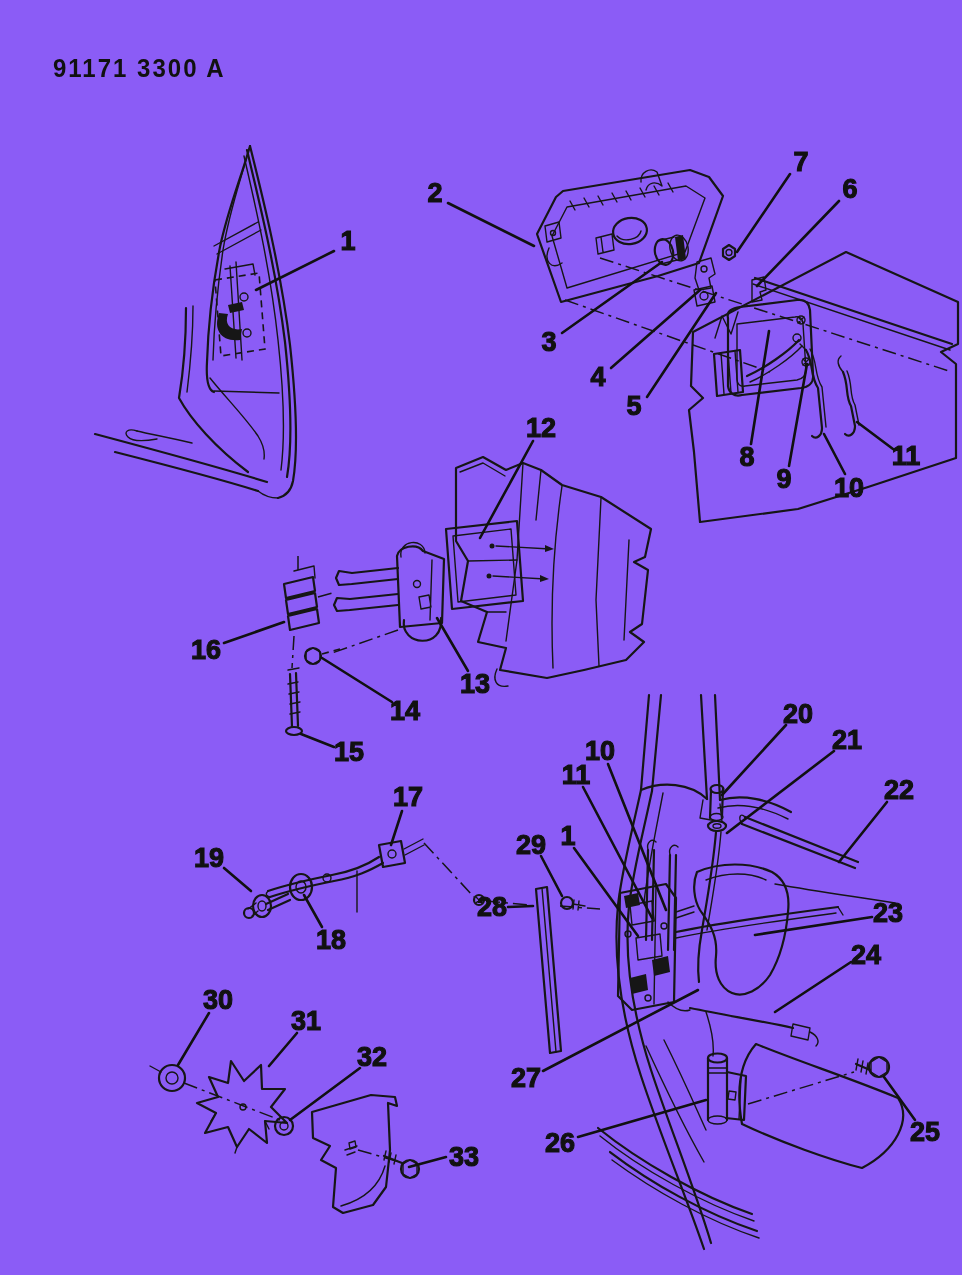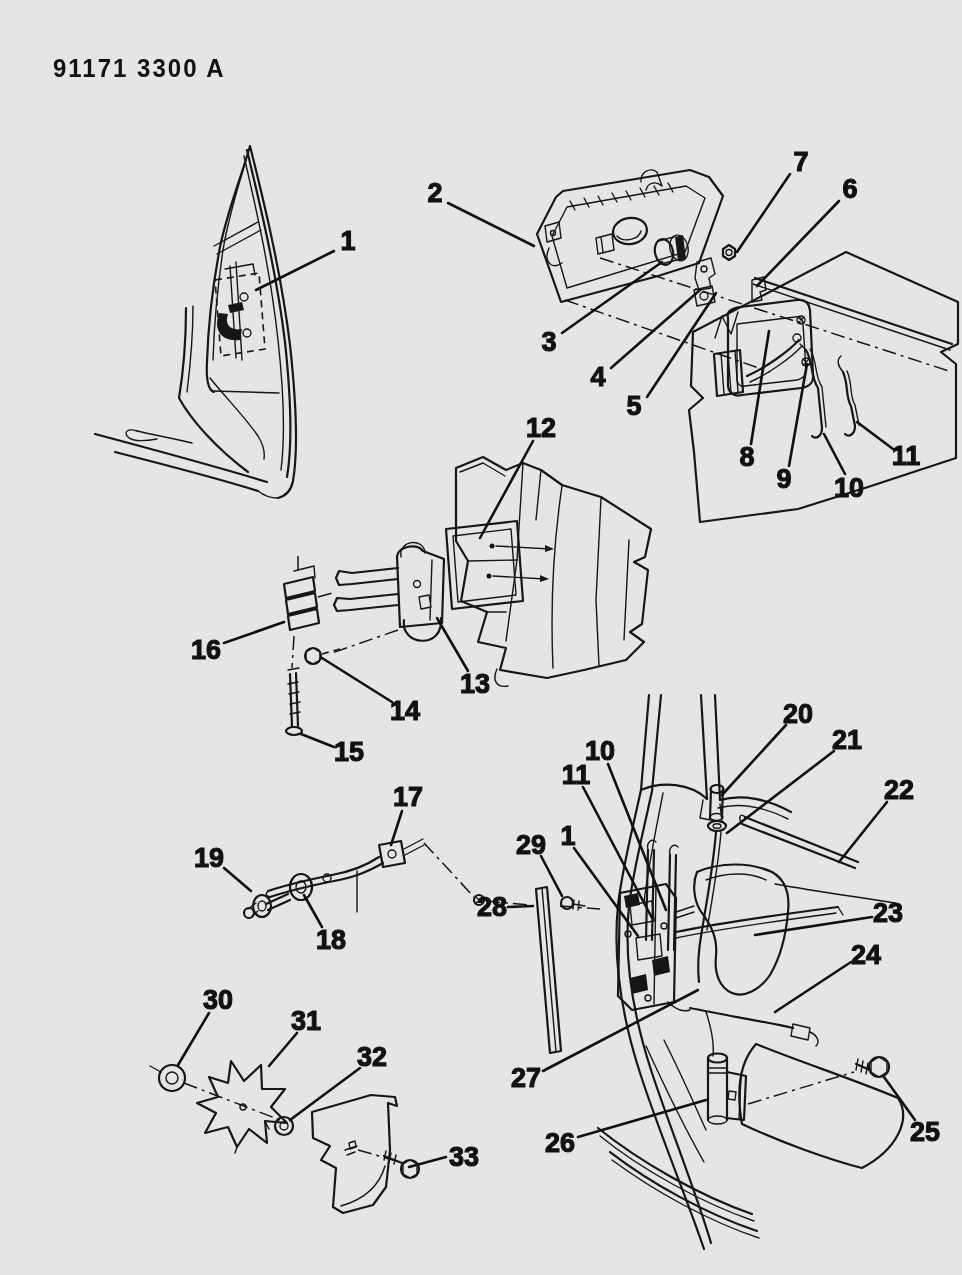--- a/index.html
+++ b/index.html
@@ -1,19 +1,19 @@
 <!DOCTYPE html>
 <html><head>
 <meta charset="utf-8">
 <style>
   html,body{margin:0;padding:0;background:#ffffff;}
   .page{
     position:relative;
     width:962px;height:1275px;
-    background:#e5e5e5;
+    background:#8b5cf6;
     font-family:"Liberation Sans", sans-serif;
     overflow:hidden;
   }
   .drawing-number{
     position:absolute;
     left:53px;top:54px;
     font-size:24px;
     font-weight:bold;
     letter-spacing:2px;
     color:#111;

